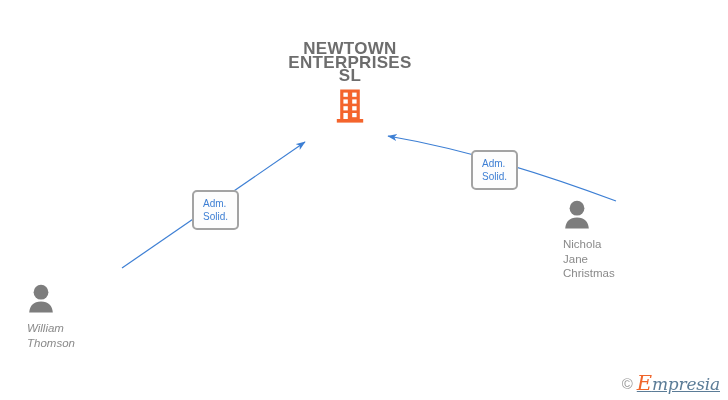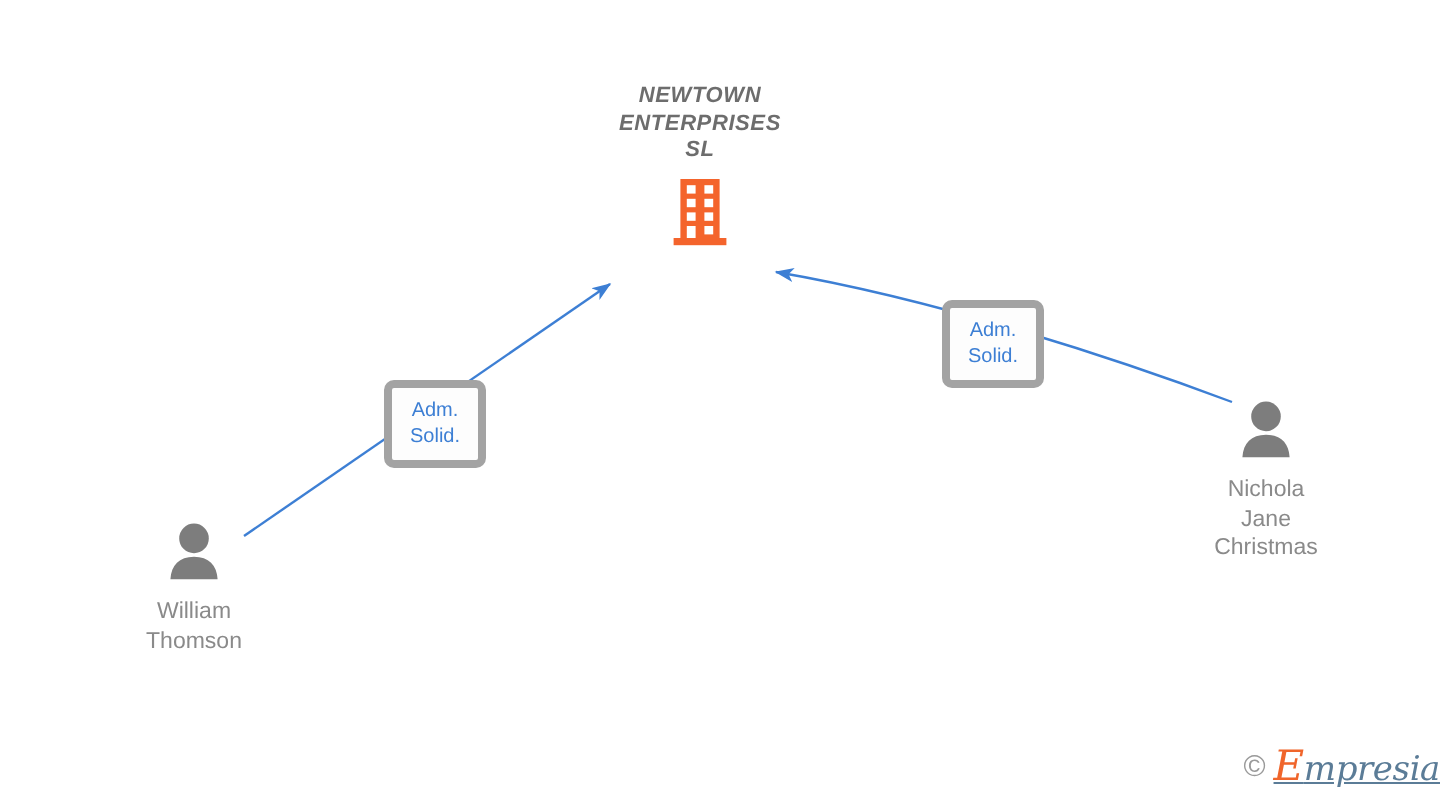--- a/index.html
+++ b/index.html
@@ -25,66 +25,64 @@
 
   
   .company-node {
     position: absolute;
     left: 274px;
     top: 42px;
     width: 152px;
     text-align: center;
   }
   .company-title {
-    font-size: 11px;
+    font-size: 17px;
     font-weight: bold;
     color: #6d6d6d;
     line-height: 13.5px;
     letter-spacing: 0.3px;
     white-space: pre-line;
-    font-style: italic;
   }
   .company-icon {
     margin-top: 6px;
     display: inline-block;
     line-height: 0;
   }
 
   
   .person-node {
     position: absolute;
     width: 140px;
-    text-align: center;
   }
   .person-icon {
     display: inline-block;
     line-height: 0;
   }
   .person-name {
     margin-top: 4px;
     font-size: 11.5px;
     color: #8a8a8a;
     line-height: 14.5px;
     white-space: pre-line;
   }
-  #person-left  { left: 27px;  top: 261px; }
+  #person-left  { left: 27px;  top: 284px; font-style: italic; }
   #person-right { left: 563px; top: 200px; }
 
   
   .edge-label {
     position: absolute;
     box-sizing: border-box;
     background: #fdfdfd;
-    border: 4px solid #a3a3a3;
+    border: 2px solid #a3a3a3;
     border-radius: 5px;
     color: #3d7fd4;
     font-size: 10px;
     line-height: 13px;
     padding: 5px 9px 5px 9px;
-    text-align: center;
+    text-align: left;
     white-space: pre-line;
   }
   #label-left  { left: 192px; top: 190px; }
   #label-right { left: 471px; top: 150px; }
 
   
   .watermark {
     position: absolute;
     right: 8px;
     bottom: 6px;

